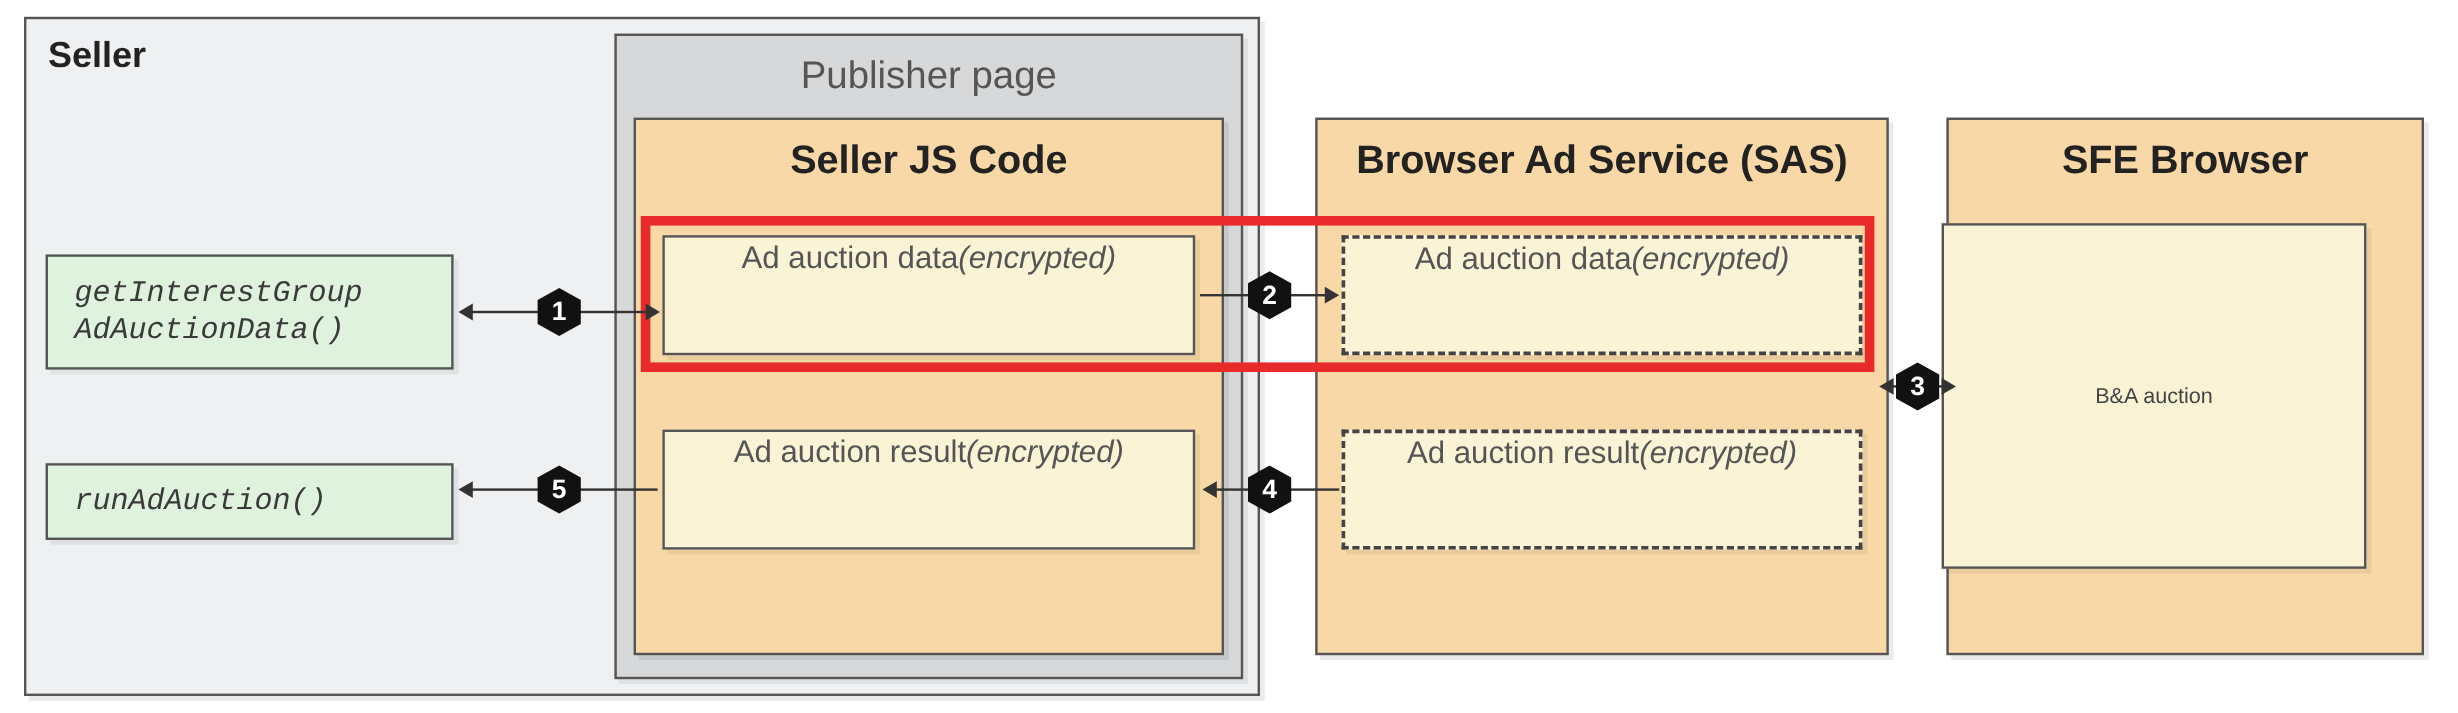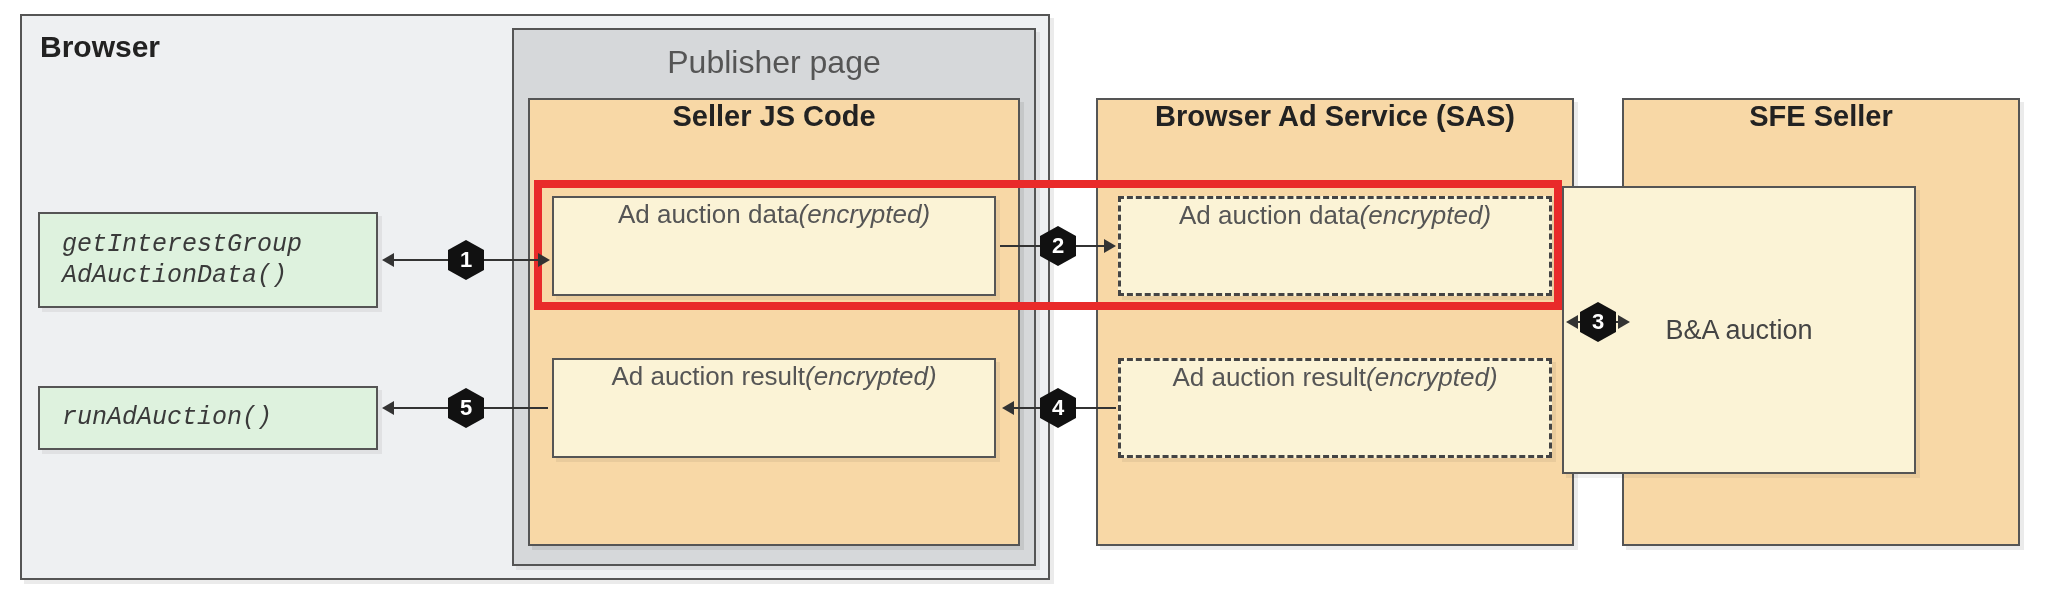--- a/index.html
+++ b/index.html
@@ -74,46 +74,47 @@
     left: 1096px; top: 98px;
     width: 478px; height: 448px;
   }
   .sfe {
     left: 1622px; top: 98px;
     width: 398px; height: 448px;
   }
   .oc-title {
     text-align: center;
     font-weight: bold;
-    font-size: 29px;
+    font-size: 33px;
     color: #222;
+    padding-top: 14px;
   }
   .data-box {
     position: absolute;
     background: #fbf3d6;
     border: 2px solid #555;
     box-shadow: 4px 4px 0 rgba(0,0,0,0.06);
     text-align: center;
     display: flex;
     flex-direction: row;
     justify-content: center;
     font-size: 26px;
     color: #555;
     line-height: 1.3;
   }
   .data-box.dashed { border: 3px dashed #444; }
   .data-box .sub { font-style: italic; }
   .ba-box {
-    left: 1562px; top: 186px;
+    left: 1618px; top: 186px;
     width: 354px; height: 288px;
     background: #fbf3d6;
     border: 2px solid #555;
     box-shadow: 4px 4px 0 rgba(0,0,0,0.06);
     display: flex; align-items: center; justify-content: center;
-    font-size: 27px; color: #444;
+    font-size: 18px; color: #444;
     position: absolute;
   }
   .highlight {
     position: absolute;
     border: 8px solid #e92a2a;
     left: 534px; top: 180px;
     width: 1028px; height: 130px;
     pointer-events: none;
   }
   .step-badge {
@@ -143,21 +144,21 @@
     border-bottom: 7px solid transparent;
     z-index: 2;
   }
   .arrow-head.right { border-left: 12px solid #333; }
   .arrow-head.left  { border-right: 12px solid #333; }
 </style>
 </head>
 <body>
 
 <div class="box browser">
-  <div class="browser-title">Browser</div>
+  <div class="browser-title">Seller</div>
 </div>
 
 <div class="fn-box fn1" style="white-space:pre-line;font-style:italic;">getInterestGroup
 AdAuctionData()</div>
 <div class="fn-box fn2">runAdAuction()</div>
 
 <div class="publisher">
   <div class="publisher-title">Publisher page</div>
 </div>
 
@@ -179,21 +180,21 @@
 <div class="data-box dashed" style="left:1118px; top:196px; width:434px; height:100px;">
   <div>Ad auction data</div>
   <div class="sub">(encrypted)</div>
 </div>
 <div class="data-box dashed" style="left:1118px; top:358px; width:434px; height:100px;">
   <div>Ad auction result</div>
   <div class="sub">(encrypted)</div>
 </div>
 
 <div class="orange-container sfe">
-  <div class="oc-title">SFE Seller</div>
+  <div class="oc-title">SFE Browser</div>
 </div>
 <div class="ba-box">B&amp;A auction</div>
 
 <div class="highlight"></div>
 
 <div class="arrow-line" style="left:392px; top:259px; width:148px;"></div>
 <div class="arrow-head left" style="left:382px; top:253px;"></div>
 <div class="arrow-head right" style="left:538px; top:253px;"></div>
 <div class="step-badge" style="left:444px; top:238px;">
   <svg width="44" height="44" viewBox="0 0 44 44">

